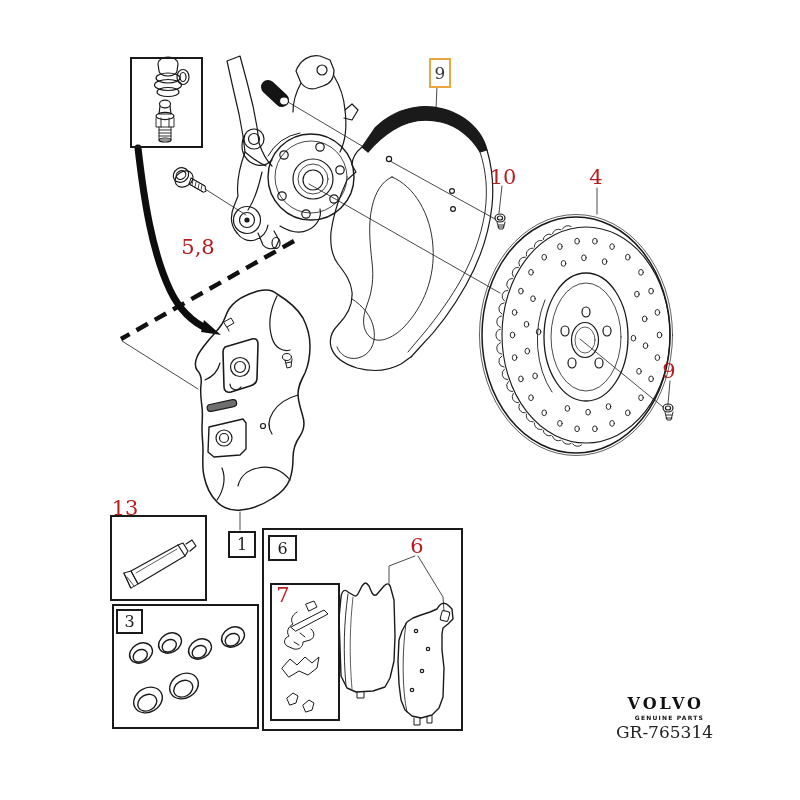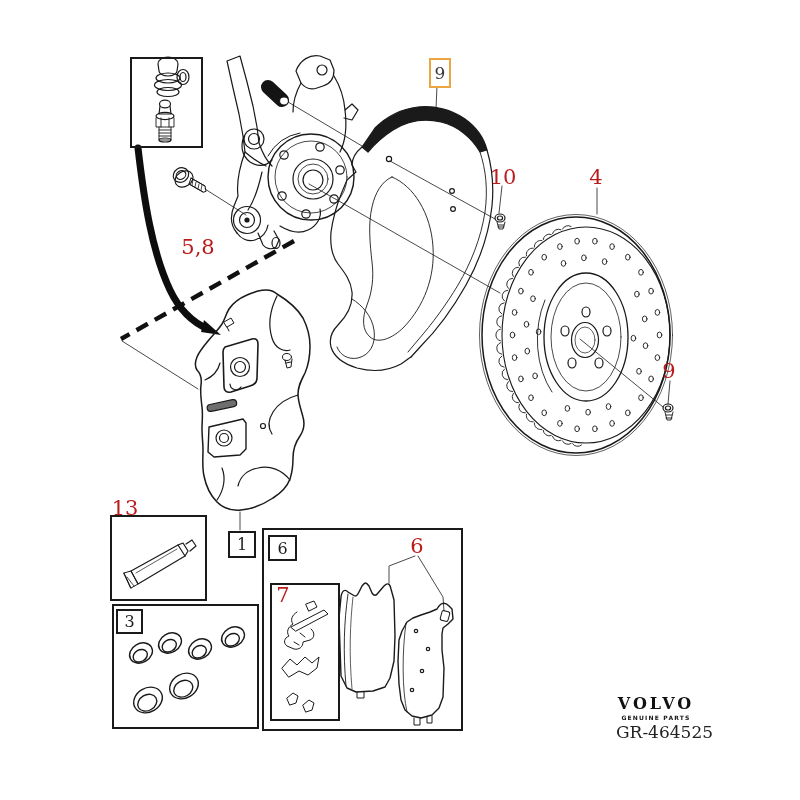--- a/index.html
+++ b/index.html
@@ -6,21 +6,21 @@
   #stage{position:relative;width:800px;height:800px;background:#ffffff;overflow:hidden;
          font-family:"DejaVu Serif", serif;color:#1a1a1a;}
   #art{position:absolute;left:0;top:0;}
   .callout{position:absolute;font-size:21px;color:#b91c1c;transform:translate(-50%,-50%);
            line-height:1;white-space:nowrap;}
   .callout-box{position:absolute;border:2px solid #1a1a1a;background:#fff;display:flex;
                align-items:center;justify-content:center;font-size:16px;}
   .part-box{position:absolute;border:2.5px solid #1a1a1a;background:transparent;}
   .hl-box{position:absolute;border:2.5px solid #ECA640;background:#fff;display:flex;
           align-items:center;justify-content:center;font-size:17px;color:#3a3a3a;}
-  .brand{position:absolute;text-align:center;}
+  .brand{position:absolute;text-align:right;}
   .brand .wordmark{font-family:"DejaVu Serif", serif;font-weight:bold;font-size:16px;
                    letter-spacing:3px;color:#111;}
   .brand .tagline{font-family:"DejaVu Sans", sans-serif;font-weight:bold;font-size:6px;
                   letter-spacing:1.2px;color:#111;margin-top:1px;}
   .docnum{position:absolute;font-size:17px;color:#222;}
 </style>
 </head>
 <body>
 
 <div id="stage">
@@ -358,14 +358,14 @@
   <span class="callout" style="left:417px;top:546px;">6</span>
 
   <div class="callout-box" style="left:228px;top:531px;width:24px;height:23px;">1</div>
   <div class="callout-box" style="left:116px;top:609px;width:23px;height:21px;">3</div>
   <div class="callout-box" style="left:268px;top:535px;width:25px;height:22px;">6</div>
 
   <div class="brand" style="left:608px;top:694px;width:96px;position:absolute;">
     <div class="wordmark">VOLVO</div>
     <div class="tagline">GENUINE PARTS</div>
   </div>
-  <div class="docnum" style="left:616px;top:722px;">GR-464525</div>
+  <div class="docnum" style="left:616px;top:722px;">GR-765314</div>
 </div>
 
 </body></html>

